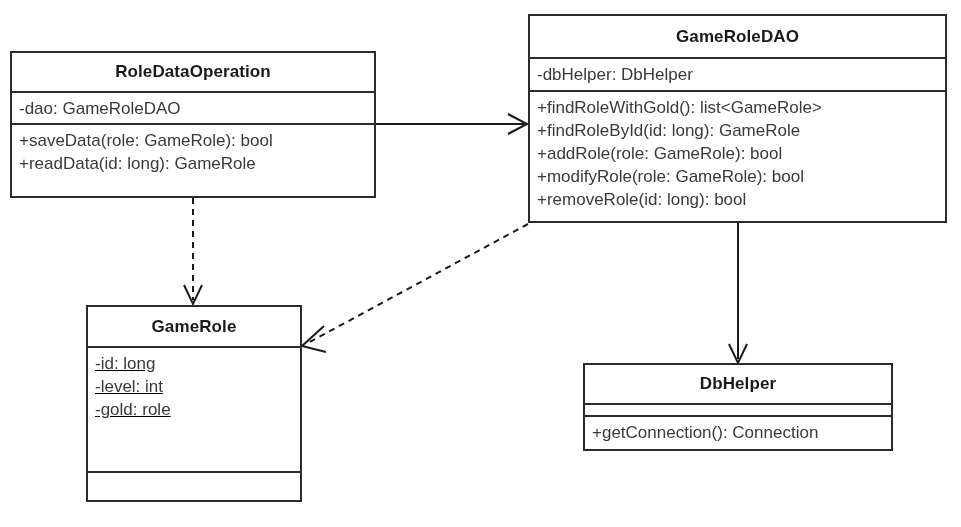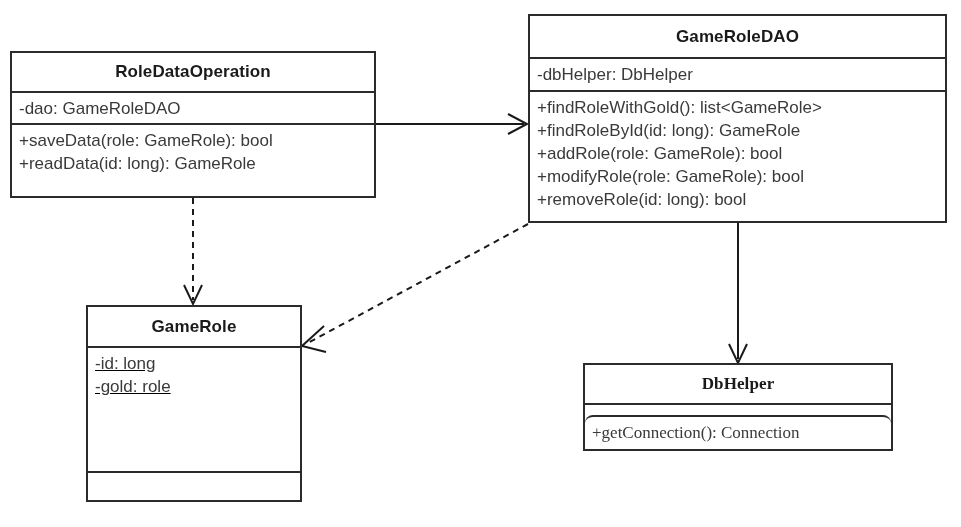--- a/index.html
+++ b/index.html
@@ -134,26 +134,27 @@
     <div class="compartment member-list" style="flex:1;">
       <div class="member">+saveData(role: GameRole): bool</div>
       <div class="member">+readData(id: long): GameRole</div>
     </div>
   </div>
 
   <div class="uml-class" style="left:86px; top:305px; width:216px; height:197px;">
     <div class="compartment class-name" style="height:39px;">GameRole</div>
     <div class="compartment member-list" style="flex:1;text-decoration:underline;">
       <div class="member">-id: long</div>
+      <div class="member">-level: int</div>
       <div class="member">-gold: role</div>
     </div>
     <div class="compartment member-list empty-compartment" style="height:29px;"></div>
   </div>
 
-  <div class="uml-class" style="left:583px; top:363px; width:310px; height:88px;font-family:Liberation Serif, serif;">
+  <div class="uml-class" style="left:583px; top:363px; width:310px; height:88px;">
     <div class="compartment class-name" style="height:41px;">DbHelper</div>
     <div class="compartment member-list empty-compartment" style="height:12px;"></div>
-    <div class="compartment member-list" style="flex:1;border-radius:8px;">
+    <div class="compartment member-list" style="flex:1;">
       <div class="member">+getConnection(): Connection</div>
     </div>
   </div>
 
 </div>
 
 </body></html>

